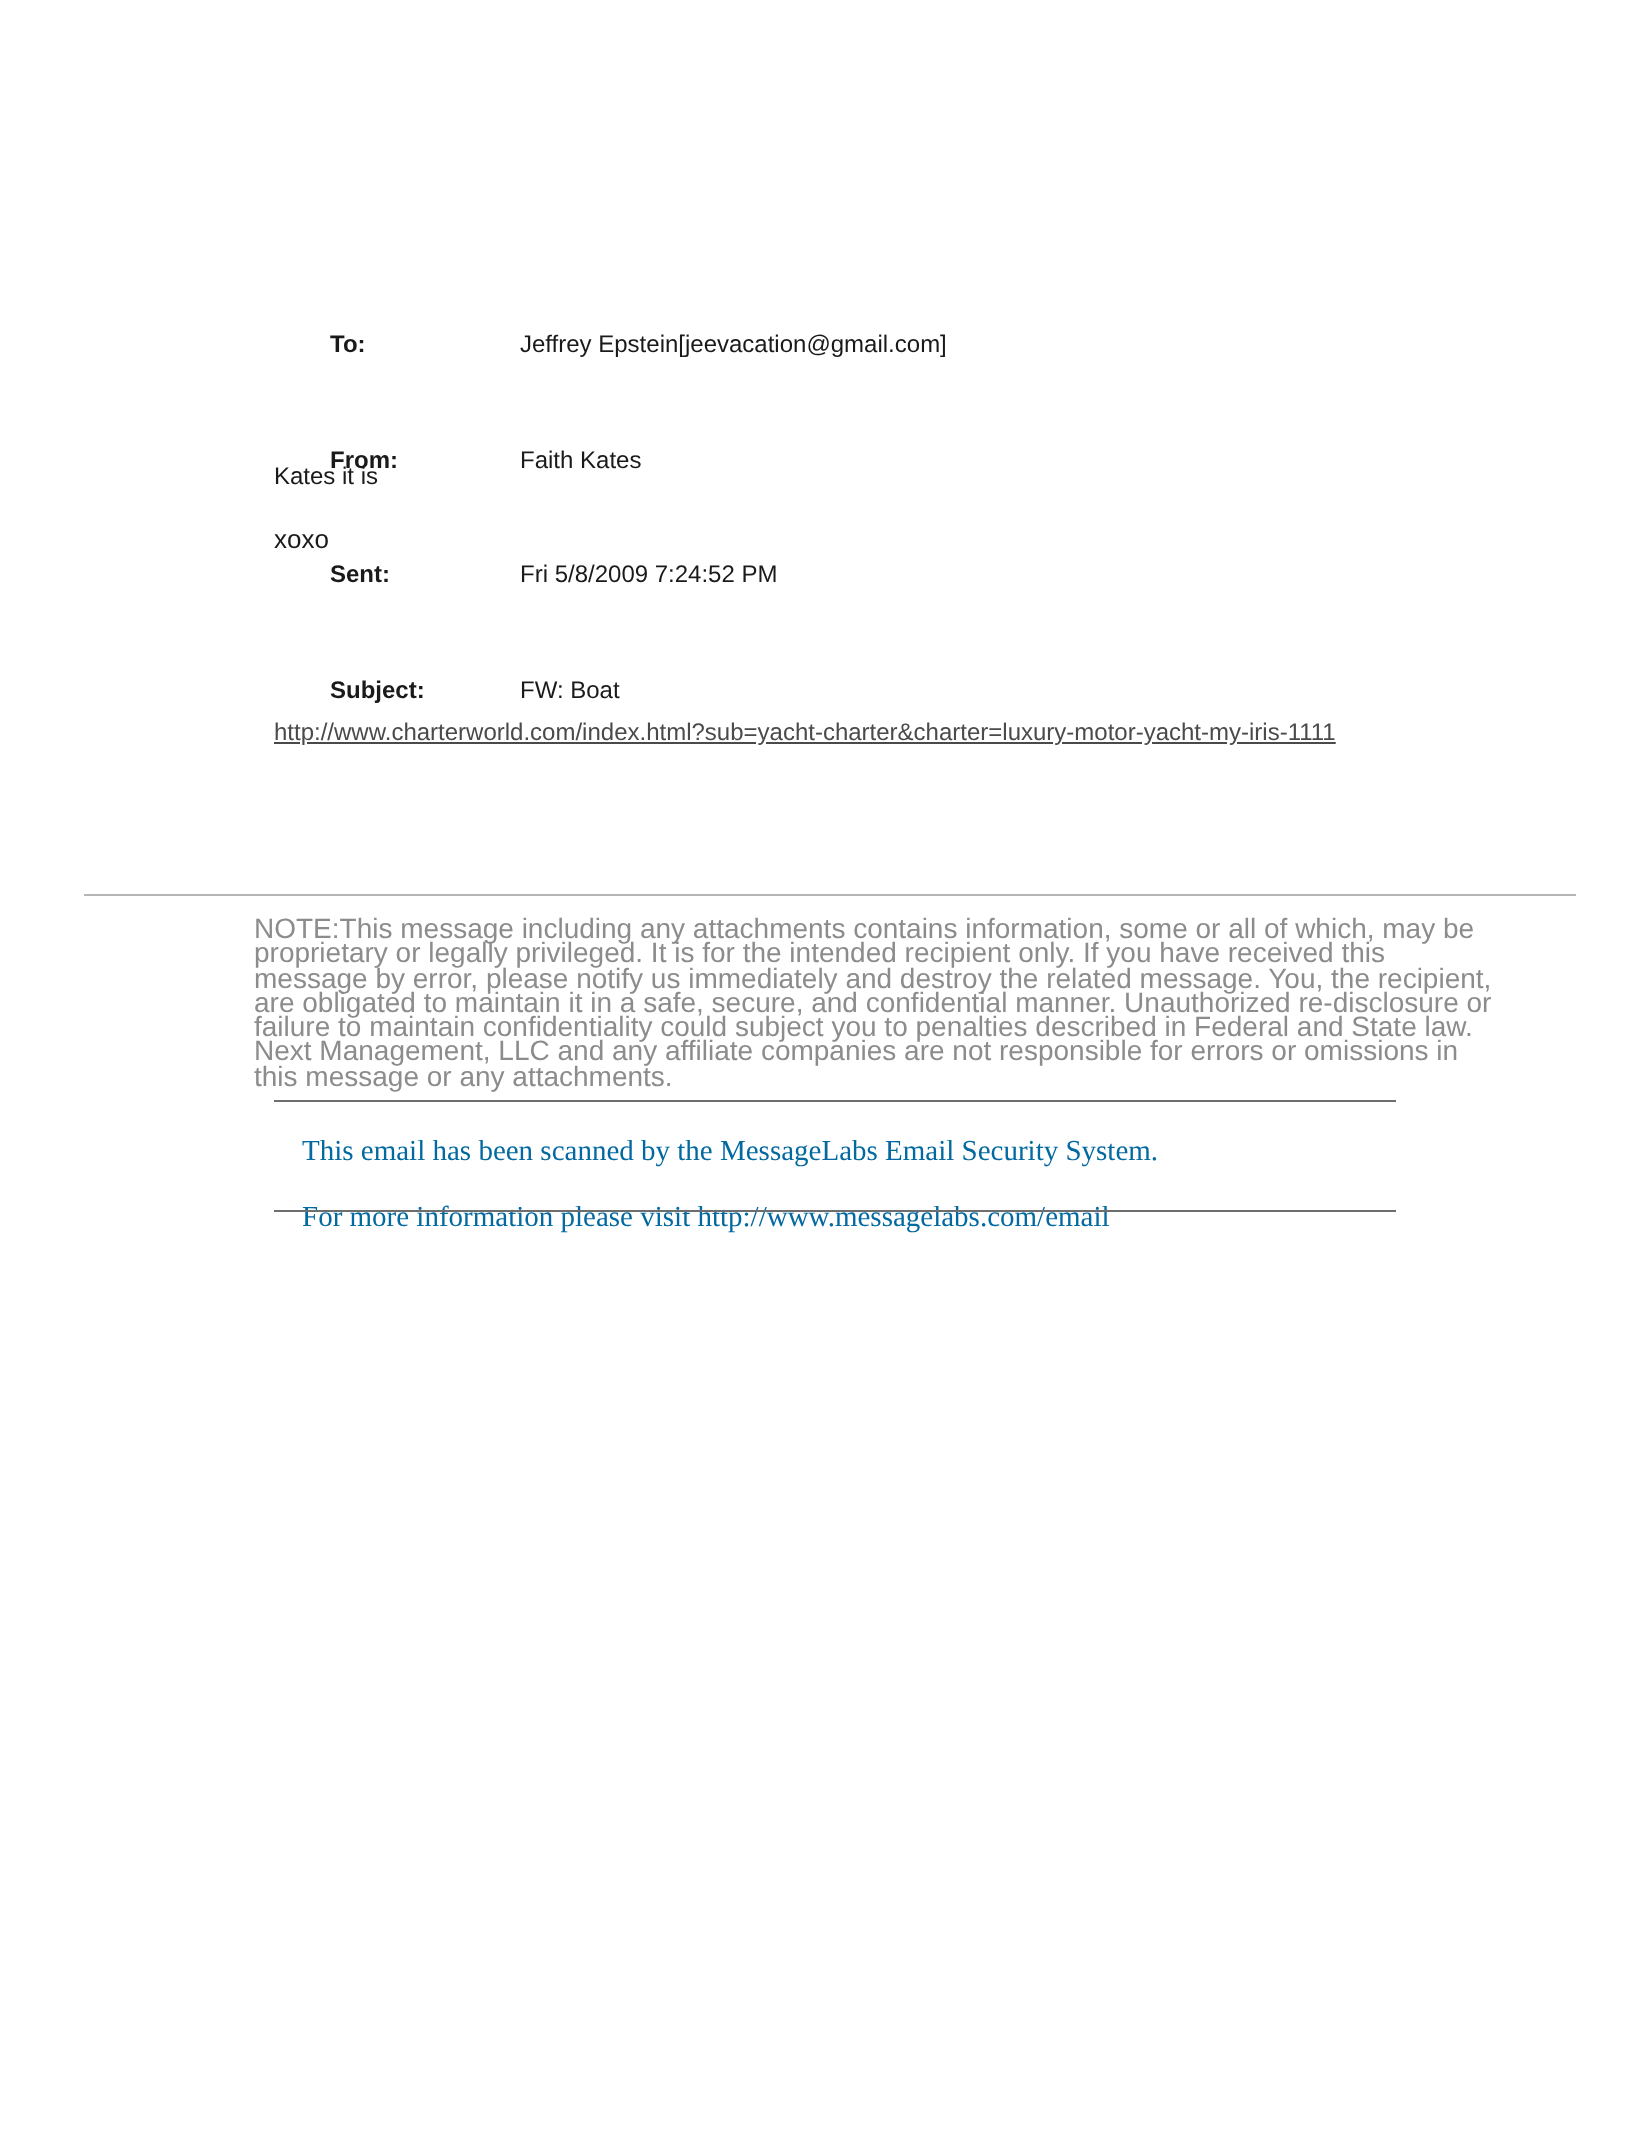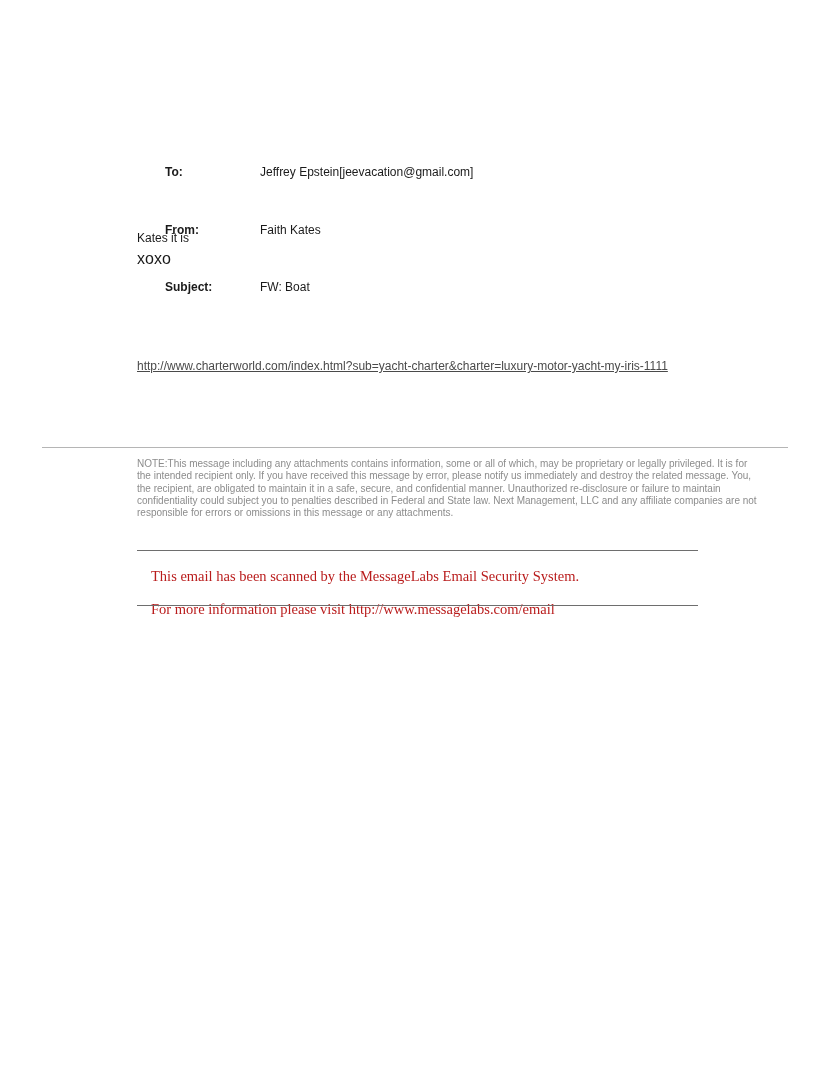--- a/index.html
+++ b/index.html
@@ -39,22 +39,22 @@
   
   .body-line1 {
     position: absolute;
     left: 95px;
     top: 189px;
     font-size: 12px;
   }
   .body-line2 {
     position: absolute;
     left: 95px;
-    top: 208px;
-    font-size: 16px;
+    top: 220px;
+    font-size: 13px;
   }
   .body-link {
     position: absolute;
     left: 95px;
     top: 317px;
     font-size: 12px;
     color: #4a4a4a;
     text-decoration: underline;
     white-space: nowrap;
   }
@@ -65,24 +65,24 @@
     left: 0;
     top: 405px;
     width: 816px;
     height: 1px;
     background: #b5b5b5;
   }
 
   
   .disclaimer {
     position: absolute;
-    left: 95px;
+    left: 85px;
     top: 416px;
     width: 620px;
-    font-size: 10px;
+    font-size: 14px;
     line-height: 12.3px;
     color: #8c8c8c;
   }
 
   
   .scan-divider-top {
     position: absolute;
     left: 95px;
     top: 508px;
     width: 561px;
@@ -97,21 +97,21 @@
     height: 0;
     border-top: 1px solid #6e6e6e;
   }
   .scan-notice {
     position: absolute;
     left: 95px;
     top: 511px;
     font-family: "Liberation Serif", serif;
     font-size: 14.5px;
     line-height: 18.5px;
-    color: #b91c1c;
+    color: #0369a1;
   }
 
   
   .doc-id {
     position: absolute;
     left: 704px;
     top: 1048px;
     font-family: Liberation Sans, sans-serif;
     font-size: 12.5px;
     color: #111111;
@@ -126,20 +126,24 @@
   <div class="email-header">
     <div class="hrow">
       <span class="hlabel">To:</span>
       <span class="hvalue">Jeffrey Epstein[jeevacation@gmail.com]</span>
     </div>
     <div class="hrow">
       <span class="hlabel">From:</span>
       <span class="hvalue">Faith Kates</span>
     </div>
     <div class="hrow">
+      <span class="hlabel">Sent:</span>
+      <span class="hvalue">Fri 5/8/2009 7:24:52 PM</span>
+    </div>
+    <div class="hrow">
       <span class="hlabel">Subject:</span>
       <span class="hvalue">FW: Boat</span>
     </div>
   </div>
 
   <div class="body-line1">Kates it is</div>
   <div class="body-line2">xoxo</div>
 
   <a href="#" class="body-link">http://www.charterworld.com/index.html?sub=yacht-charter&amp;charter=luxury-motor-yacht-my-iris-1111</a>
 

